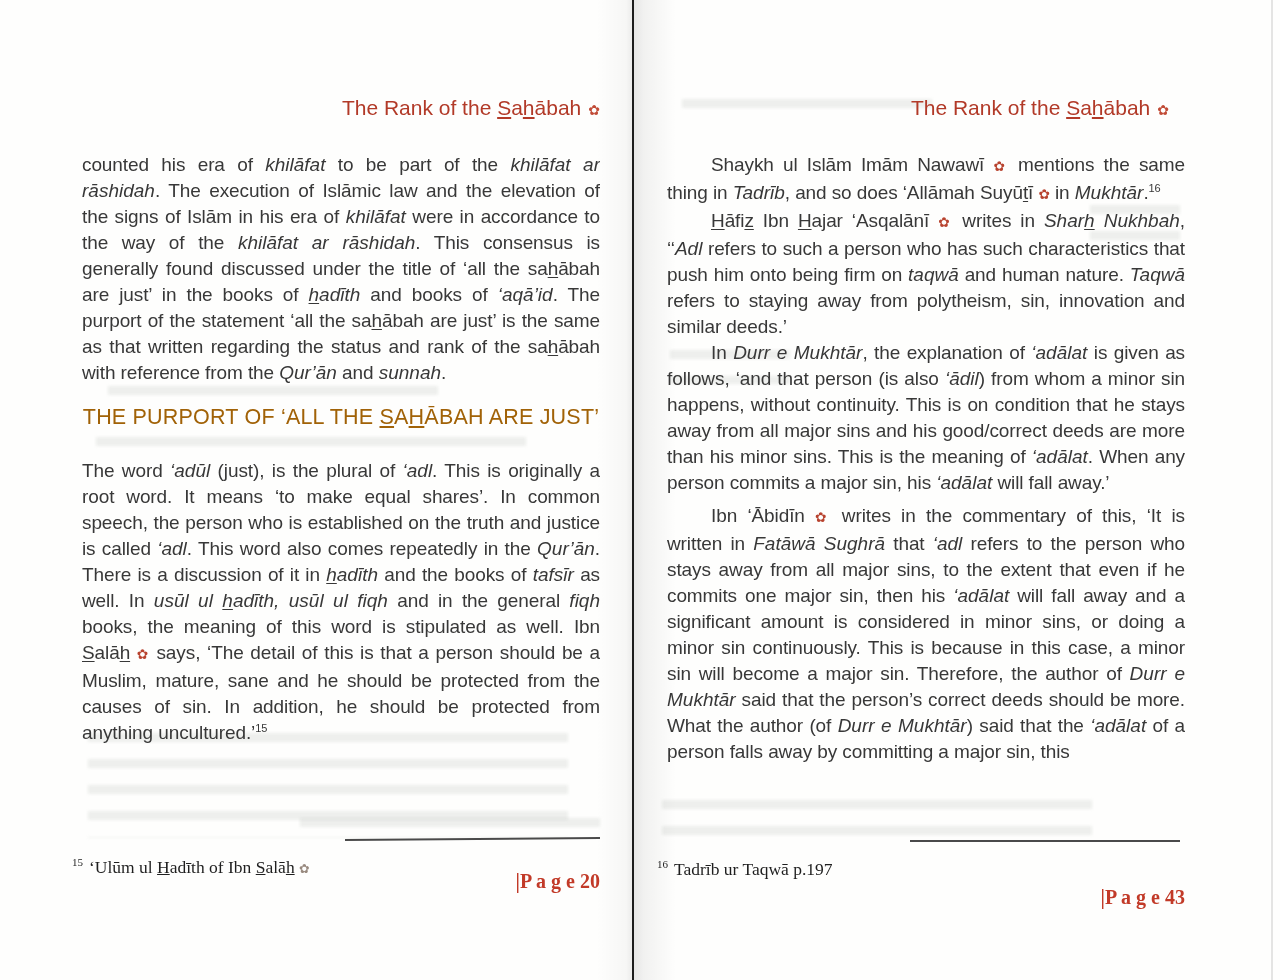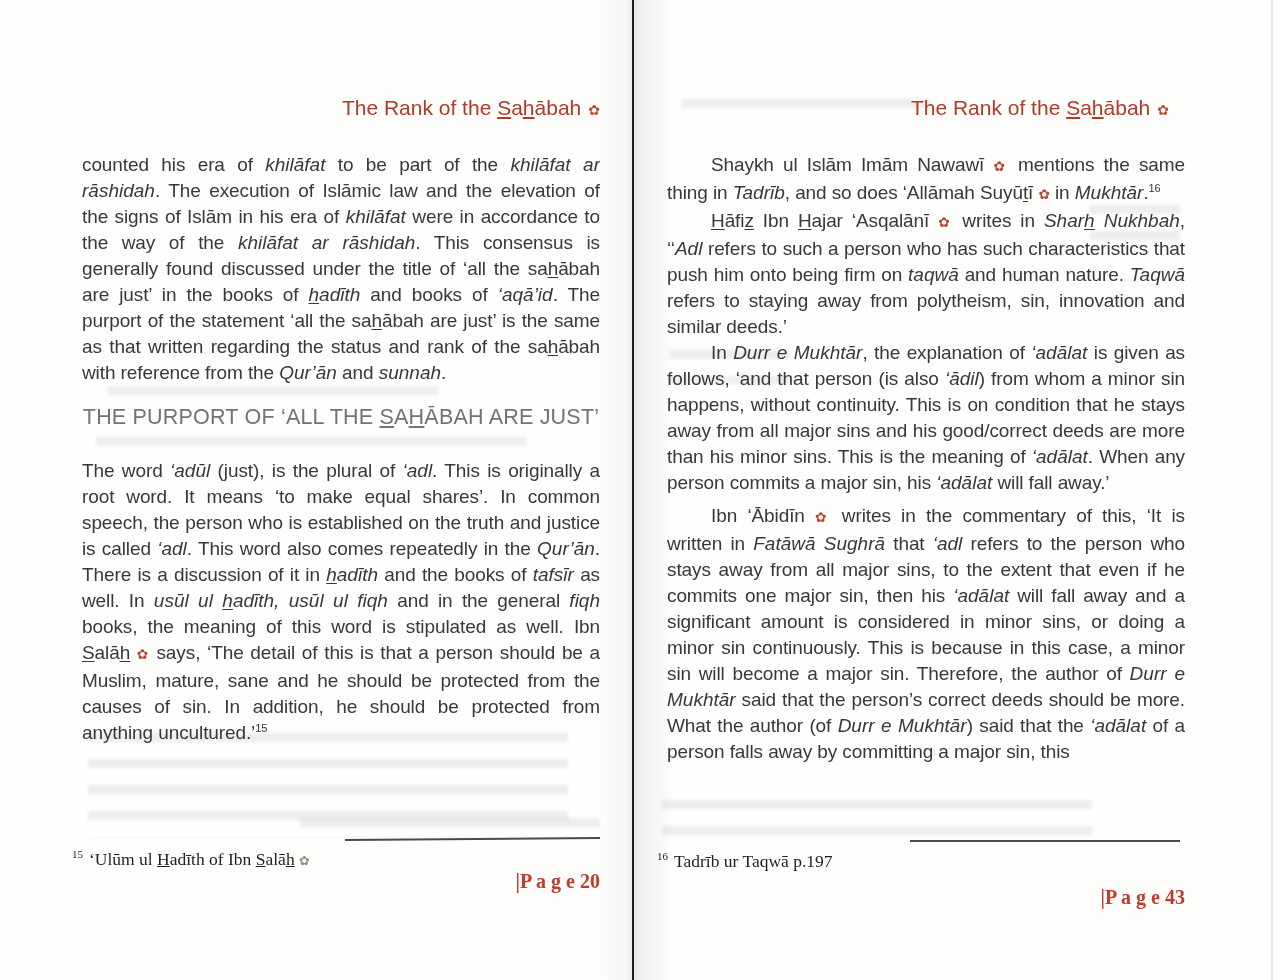--- a/index.html
+++ b/index.html
@@ -62,41 +62,41 @@
     letter-spacing:-0.1px; color:#383838;
   }
   .bodytext i { letter-spacing:0; }
   .bodytext u { text-decoration-thickness:1px; text-underline-offset:2px; }
 
   p.jp { margin:0; position:absolute; left:0; right:0; }
   .lp1 { top:152px; max-height:252px; overflow:hidden; }
   .section-heading {
     position:absolute; top:404px; left:0; right:0; margin:0;
     text-align:center; font-size:21.5px; line-height:27px; font-weight:400;
-    color:#737373; letter-spacing:0.2px; white-space:nowrap;
+    color:#a16207; letter-spacing:0.2px; white-space:nowrap;
   }
   .lp2 { top:458px; max-height:312px; overflow:hidden; }
 
   .bodyflow { position:absolute; top:152px; left:0; right:0; max-height:688px; overflow:hidden; }
   .bodyflow p { margin:0; text-indent:44px; }
   .bodyflow p.pgap { margin-top:7px; }
 
   .orn { color:#b8432f; font-size:0.72em; }
   .orn.gray { color:#98897e; }
   sup { font-size:0.58em; vertical-align:super; line-height:0; }
 
   
   .fn-block { position:absolute; left:0; right:0; }
   .page.left  .fn-block { top:838px; }
   .page.right .fn-block { top:840px; }
   .fn-rule { height:2px; background:#4a4a4a; margin-left:auto; }
   .page.left  .fn-rule { width:255px; transform:rotate(-0.4deg); }
   .page.right .fn-rule { width:270px; margin-right:5px; }
   .fn-line {
-    margin-top:9px; margin-left:-10px;
+    margin-top:17px; margin-left:-10px;
     font-family:"Liberation Serif", serif;
     font-size:17.5px; color:#1f1f1f;
   }
   .fn-sup { font-size:11px; vertical-align:super; margin-right:6px; }
   .page-marker {
     position:absolute; right:0;
     font-family:"Liberation Serif", serif; font-weight:700;
     font-size:20px; color:#c23a28; white-space:nowrap;
   }
   .page.left  .page-marker { top:32px; }

